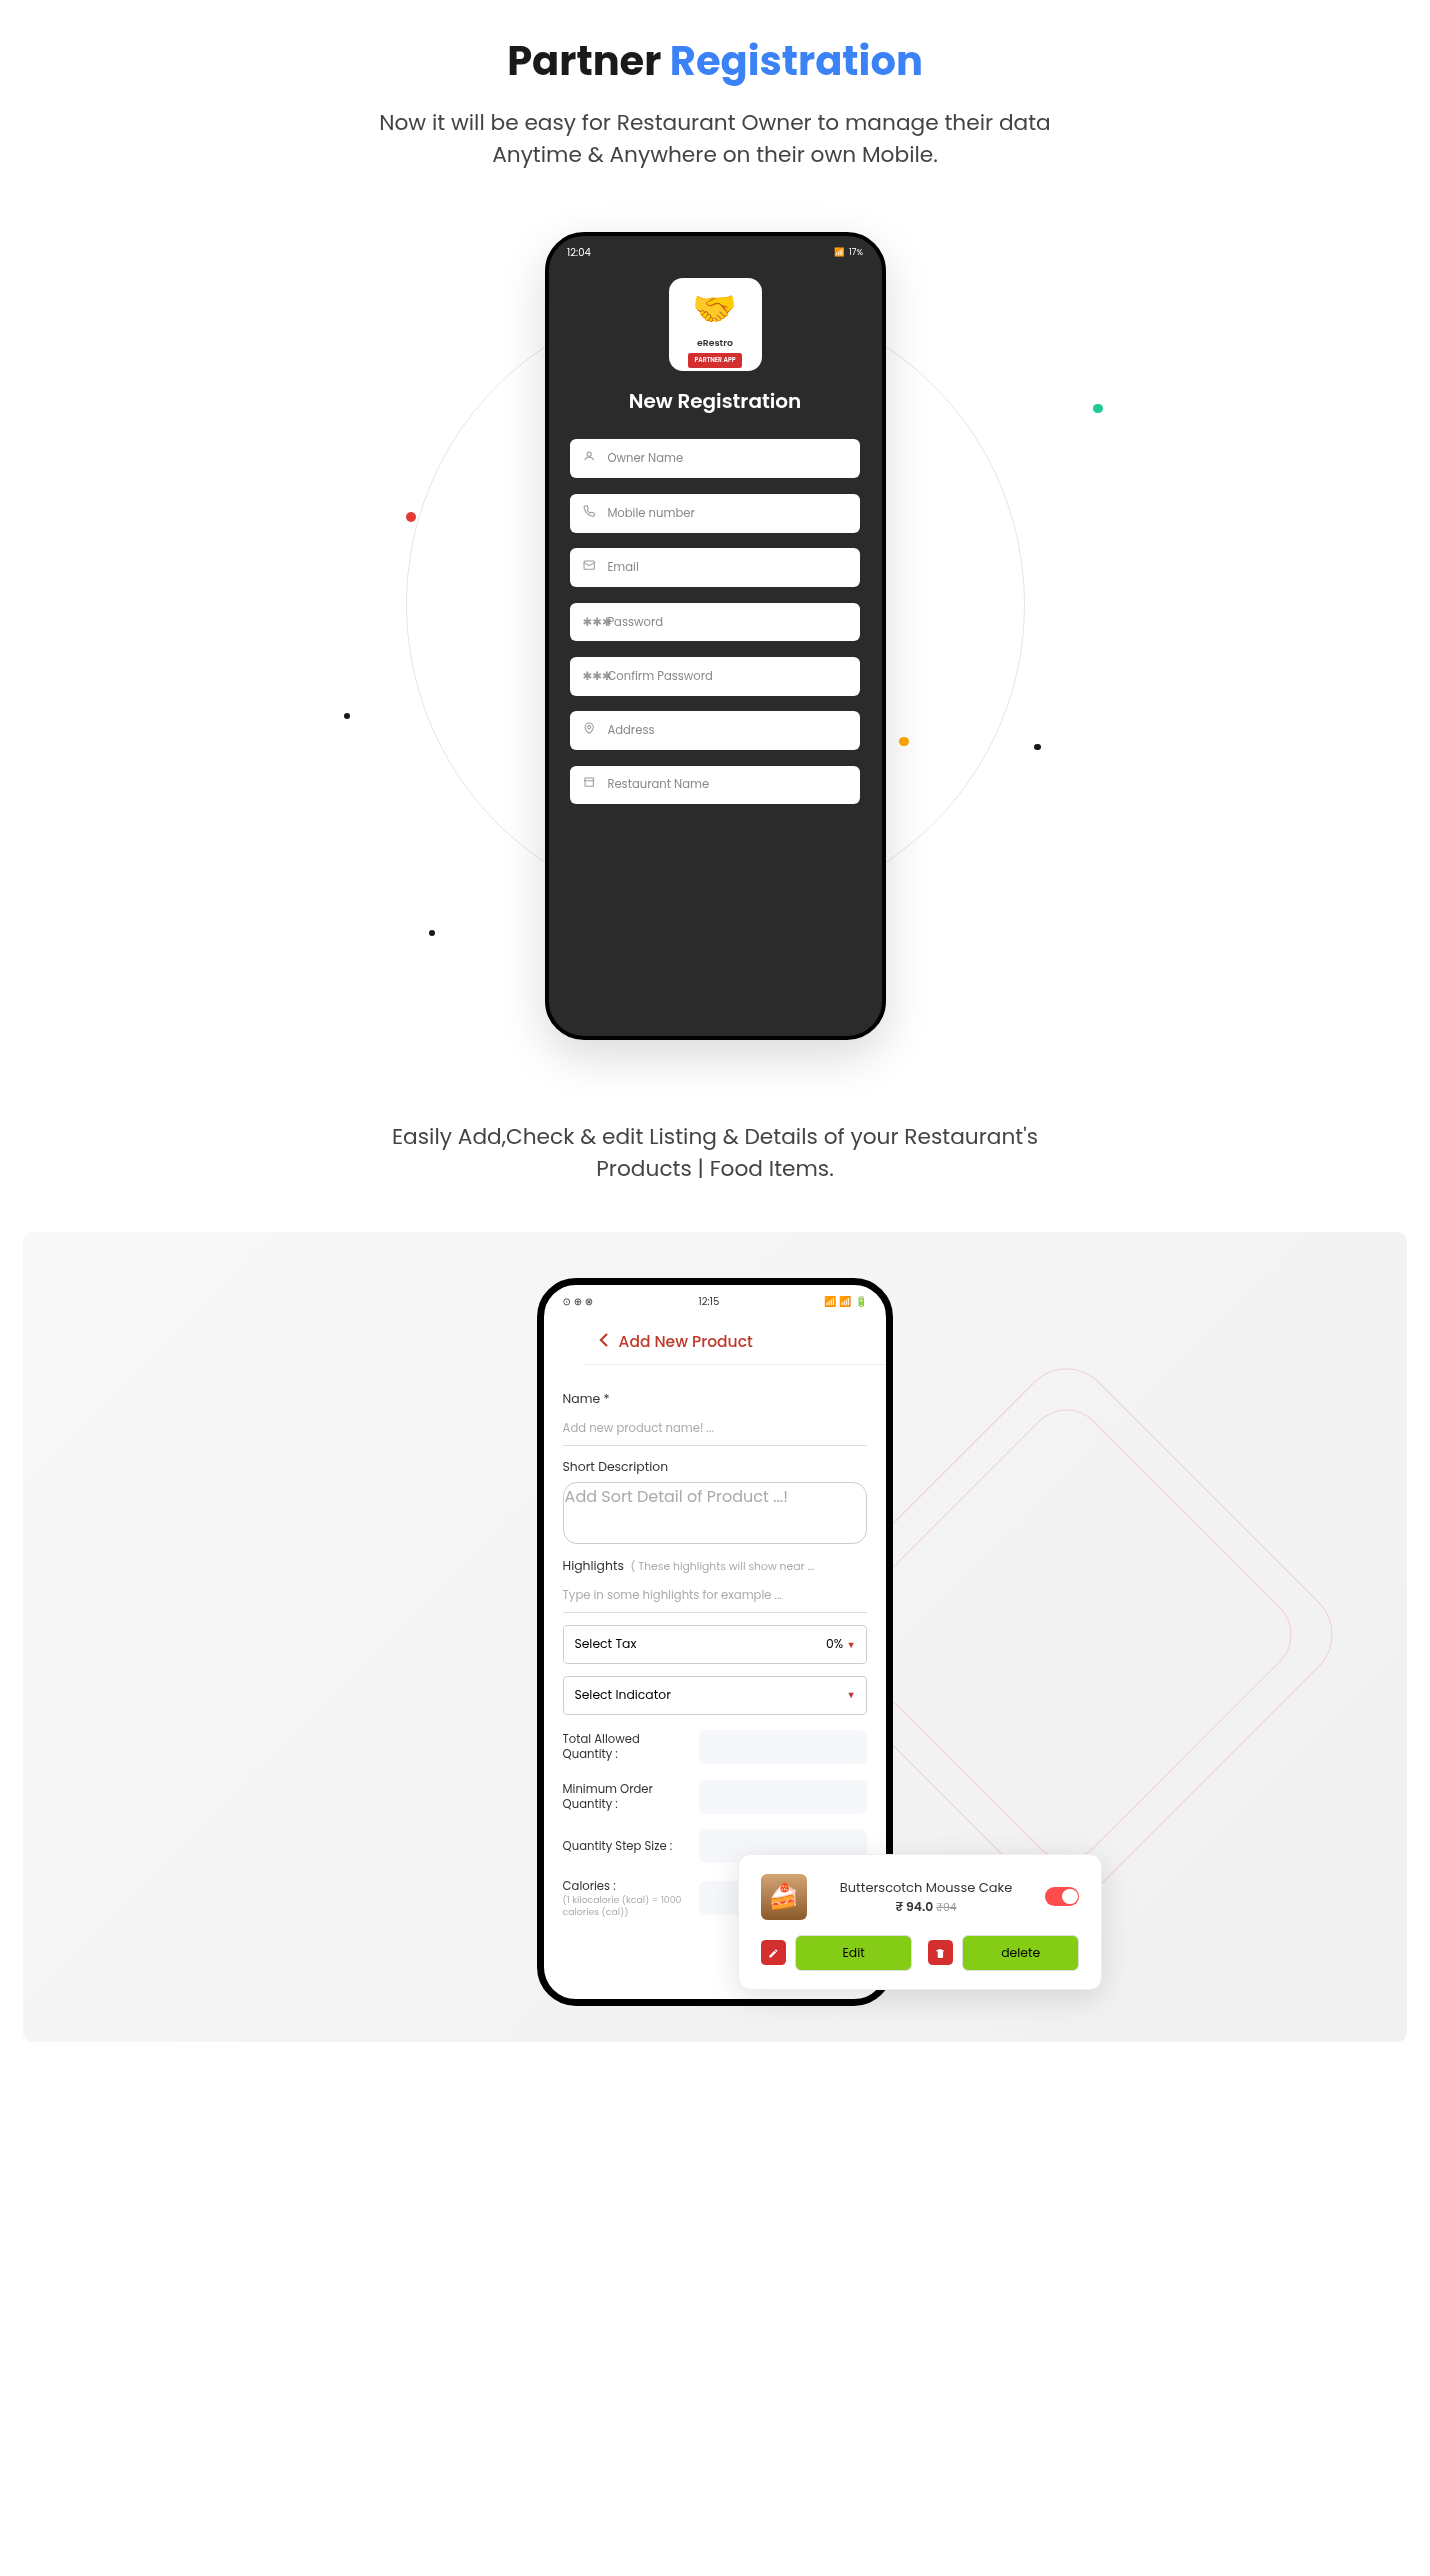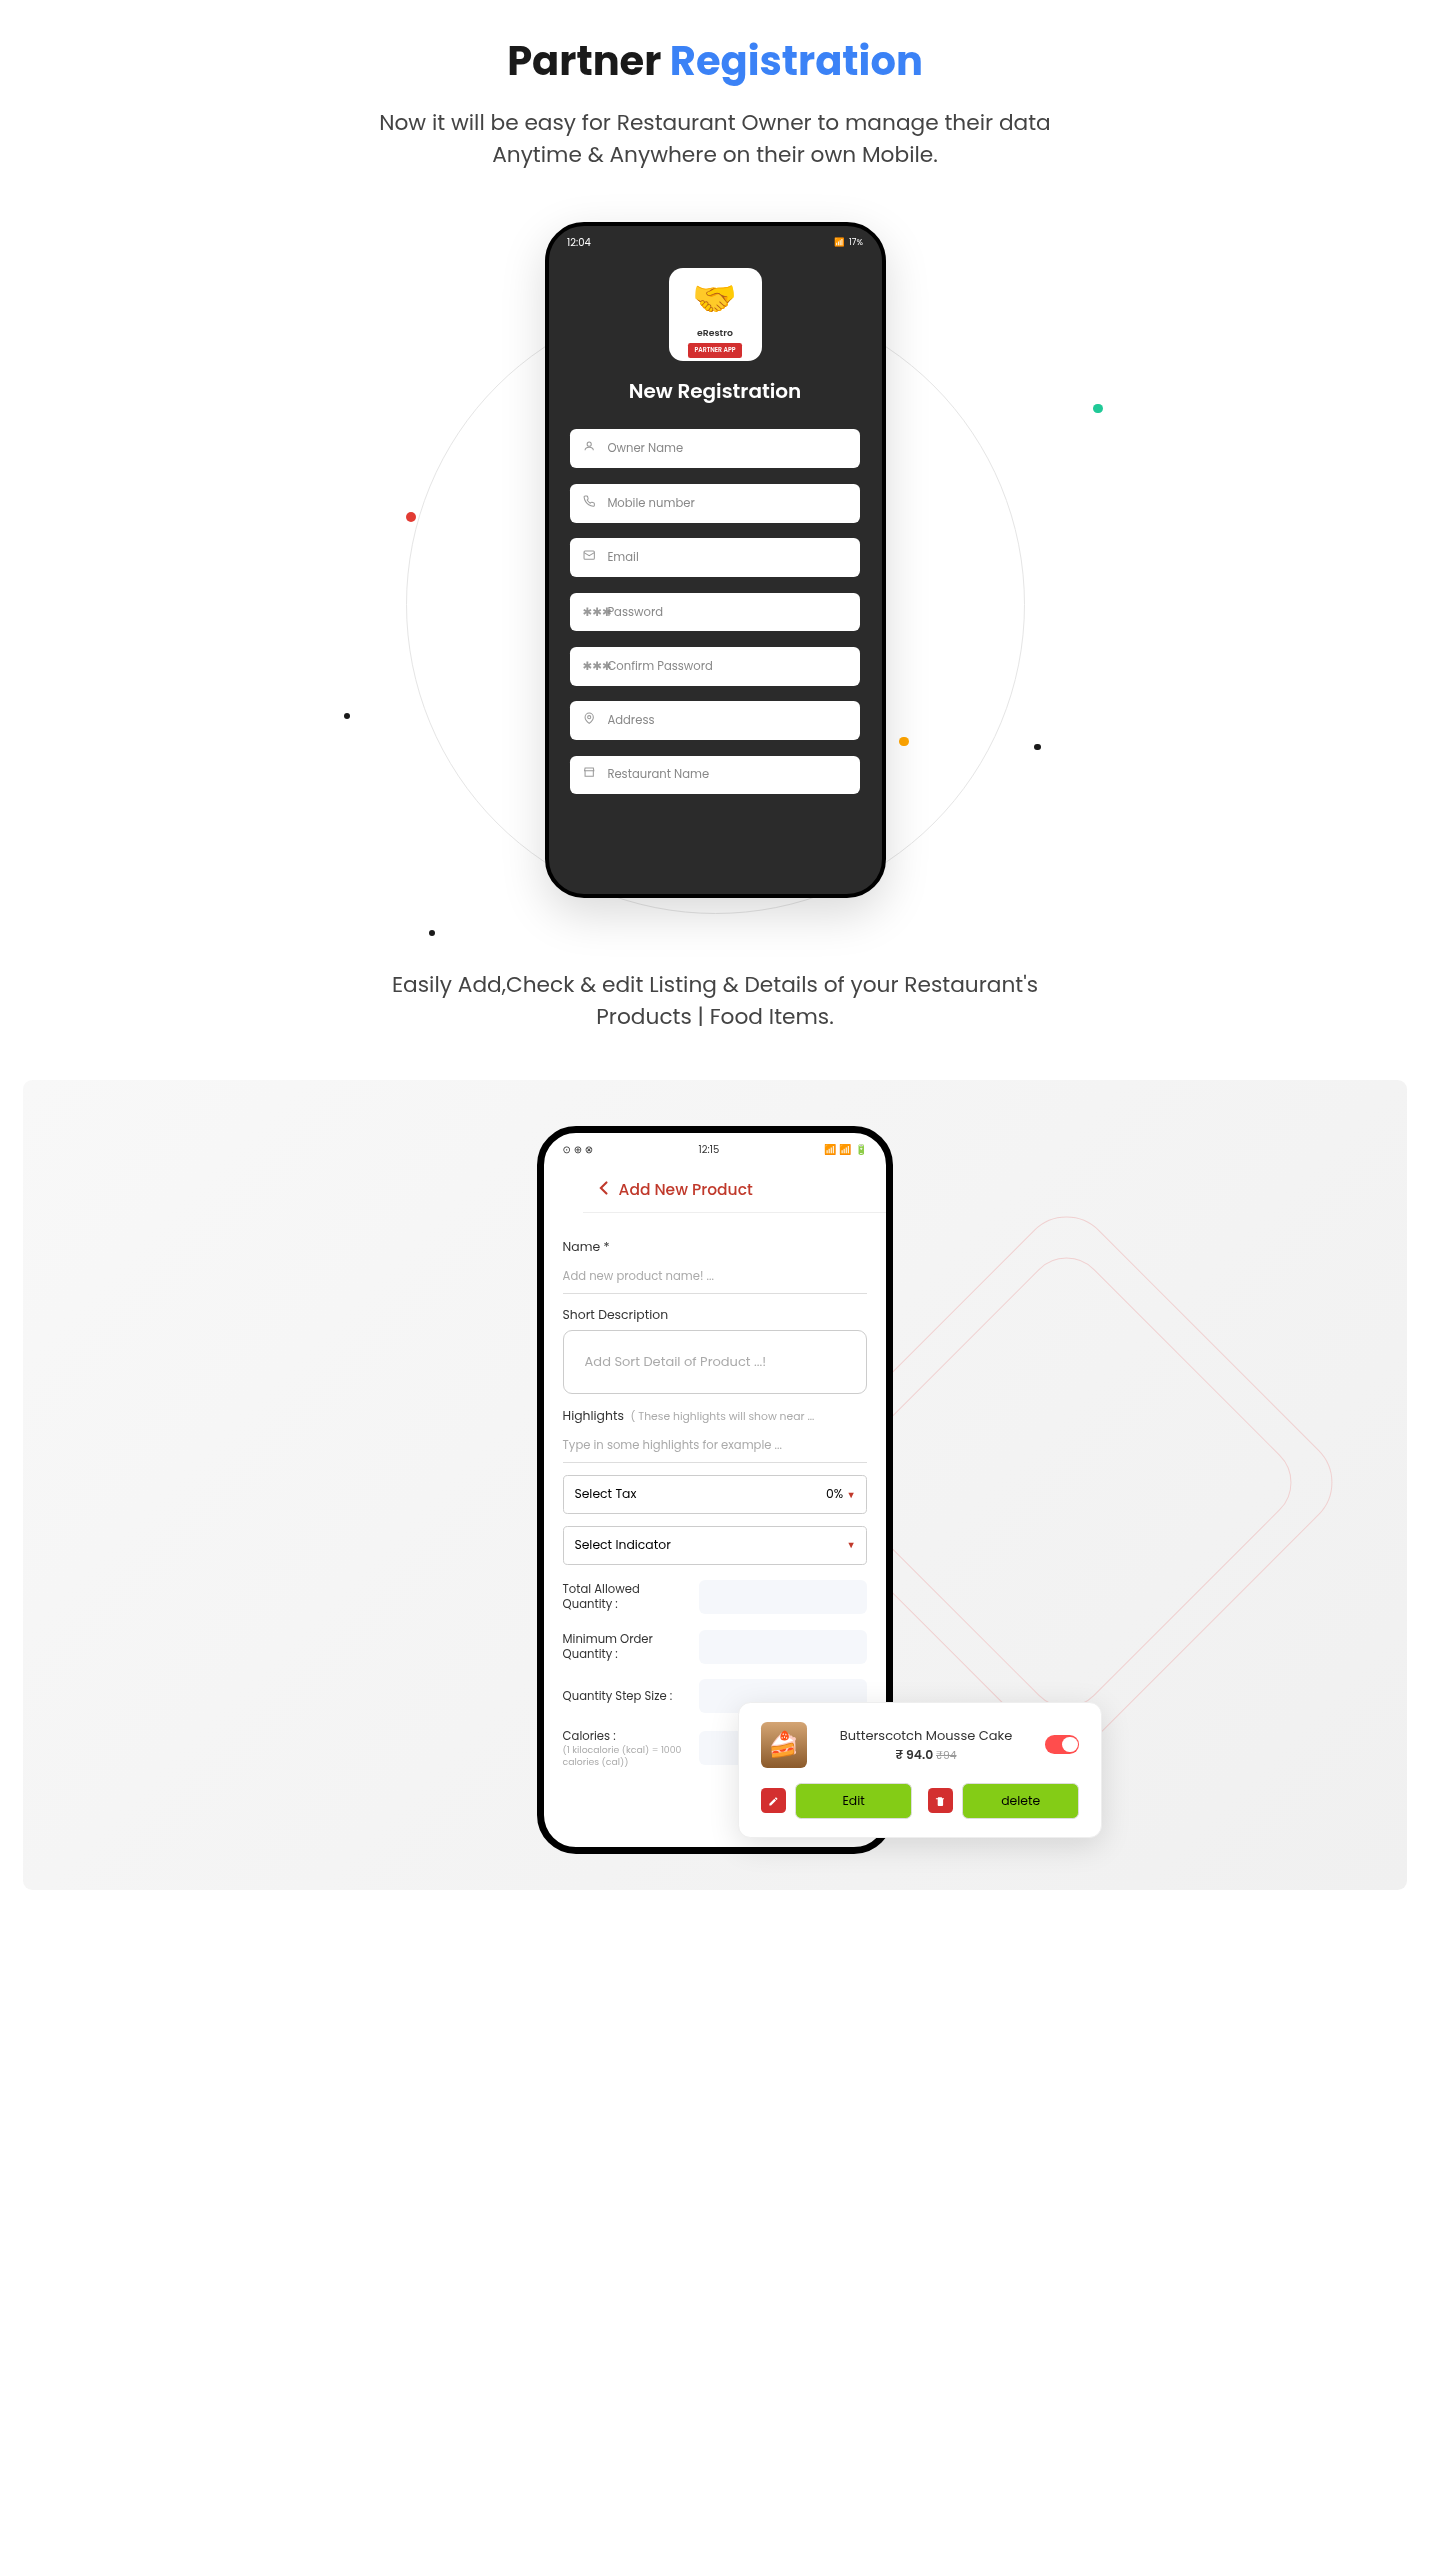--- a/index.html
+++ b/index.html
@@ -19,27 +19,27 @@
 .dot { position: absolute; border-radius: 50%; }
 .dot-red { background: #e23b33; width: 10.8px; height: 10.8px; top: 294px; left: -139px; }
 .dot-black1 { background: #1a1a1a; width: 6.2px; height: 6.2px; top: 495px; left: -201px; }
 .dot-black2 { background: #1a1a1a; width: 6.2px; height: 6.2px; top: 712px; left: -116px; }
 .dot-teal { background: #20c997; width: 9.3px; height: 9.3px; top: 186px; right: -217px; }
 .dot-black3 { background: #1a1a1a; width: 6.2px; height: 6.2px; top: 526px; right: -155px; }
 .dot-orange { background: #ffa500; width: 9.3px; height: 9.3px; top: 519px; right: -23px; }
 .circle-outline { position: absolute; border: 0.8px solid #e5e5e5; border-radius: 50%; width: 619px; height: 619px; top: 77px; left: -139px; z-index: -1; }
 
 .phone {
-  width: 341px; height: 676px;
+  width: 341px; height: 808px;
   background: #2b2b2b;
   border-radius: 39px;
   border: 4.6px solid #000;
   position: relative;
   overflow: hidden;
-  margin: 4px auto;
+  margin: 14px auto;
   box-shadow: 0 15.5px 46px rgba(0,0,0,0.15);
 }
 .status-bar { display: flex; justify-content: space-between; align-items: center; padding: 9.3px 18.6px; color: #fff; font-size: 10px; }
 .status-icons { display: flex; gap: 4.6px; align-items: center; font-size: 8.5px; }
 
 .app-logo { width: 93px; height: 93px; background: #fff; border-radius: 14px; margin: 7.7px auto 9.3px; display: flex; flex-direction: column; align-items: center; justify-content: center; padding: 6.2px; }
 .logo-icon { font-size: 36px; }
 .logo-text { font-size: 9.3px; color: #333; font-weight: 600; }
 .logo-badge { background: #d32f2f; color: #fff; font-size: 6.2px; padding: 2.3px 6.2px; border-radius: 2.3px; margin-top: 3.1px; font-weight: 600; }
 
@@ -67,21 +67,21 @@
 }
 .status-bar2 { display: flex; justify-content: space-between; align-items: center; padding: 9.3px 18.6px; color: #333; font-size: 10px; }
 .screen-header { display: flex; padding: 10.8px 15.5px; border-bottom: 0.8px solid #eee; margin-left: 39px; }
 .back-btn { color: #c0392b; font-size: 15.5px; margin-right: 10.8px; }
 .screen-title { color: #c0392b; font-size: 15.5px; font-weight: 500; }
 
 .form-body { padding: 12.4px 18.6px; text-align: left; }
 .field-label { color: #333; font-size: 12.4px; margin-bottom: 6.2px; margin-top: 12.4px; }
 .field-label .hint { color: #aaa; font-size: 10.8px; }
 .text-input { background: transparent; border: none; border-bottom: 0.8px solid #ddd; width: 100%; padding: 6.2px 0 7.7px; color: #aaa; font-size: 11.6px; }
-.textarea { border: 0.8px solid #ccc; border-radius: 9px; padding: 21px; color: #aaa; font-size: 13px; min-height: 62px; width: 100%; margin-top: 6.2px; }
+.textarea { border: 0.8px solid #ccc; border-radius: 14px; padding: 1px; color: #aaa; font-size: 16px; min-height: 62px; width: 100%; margin-top: 6.2px; }
 .dropdown { border: 0.8px solid #ccc; border-radius: 4.6px; padding: 9.3px 10.8px; display: flex; justify-content: space-between; align-items: center; margin-top: 12.4px; font-size: 12.4px; }
 .dropdown .arrow { color: #c0392b; font-size: 9.3px; }
 
 .qty-row { display: flex; align-items: center; margin-top: 15.5px; gap: 12px; }
 .qty-label { font-size: 11.6px; color: #333; width: 124px; line-height: 1.3; }
 .qty-sublabel { font-size: 9.3px; color: #aaa; }
 .qty-input { background: #f5f7fb; border-radius: 6.2px; height: 34px; flex: 1; }
 
 .popup-card {
   position: absolute; bottom: 15.5px; right: -209px;

